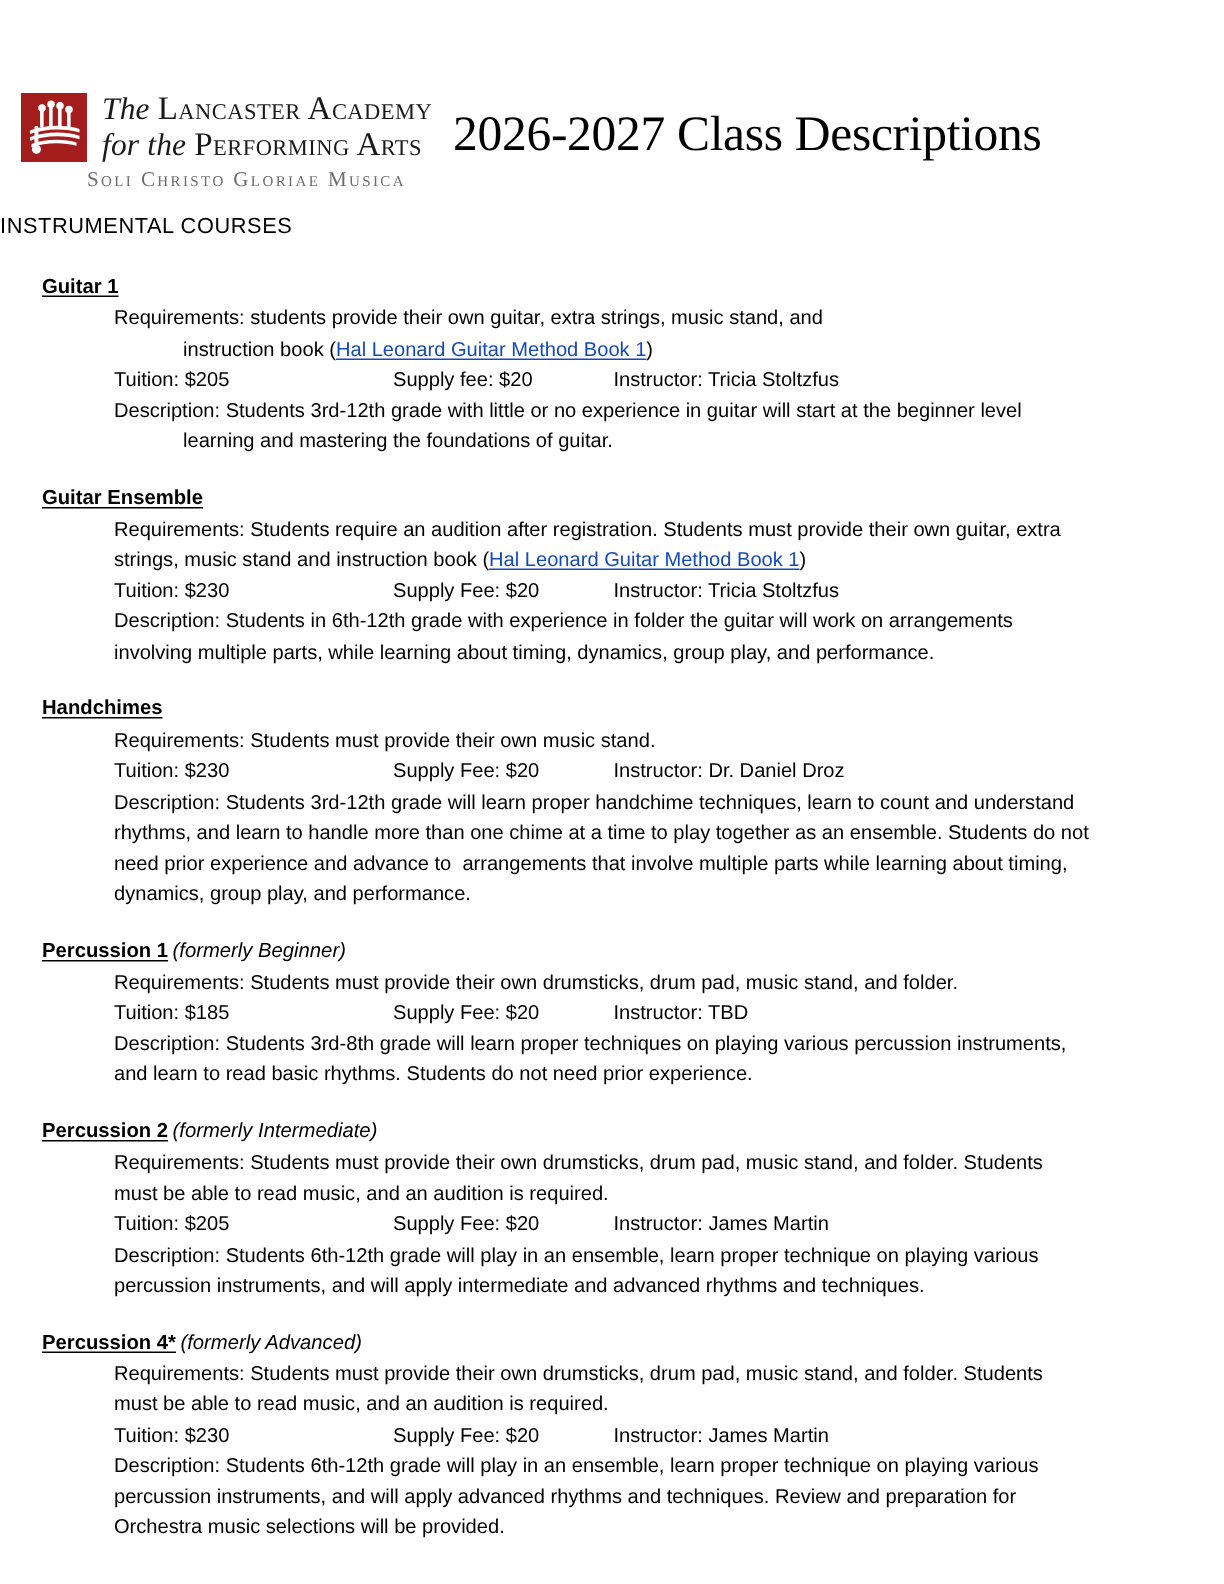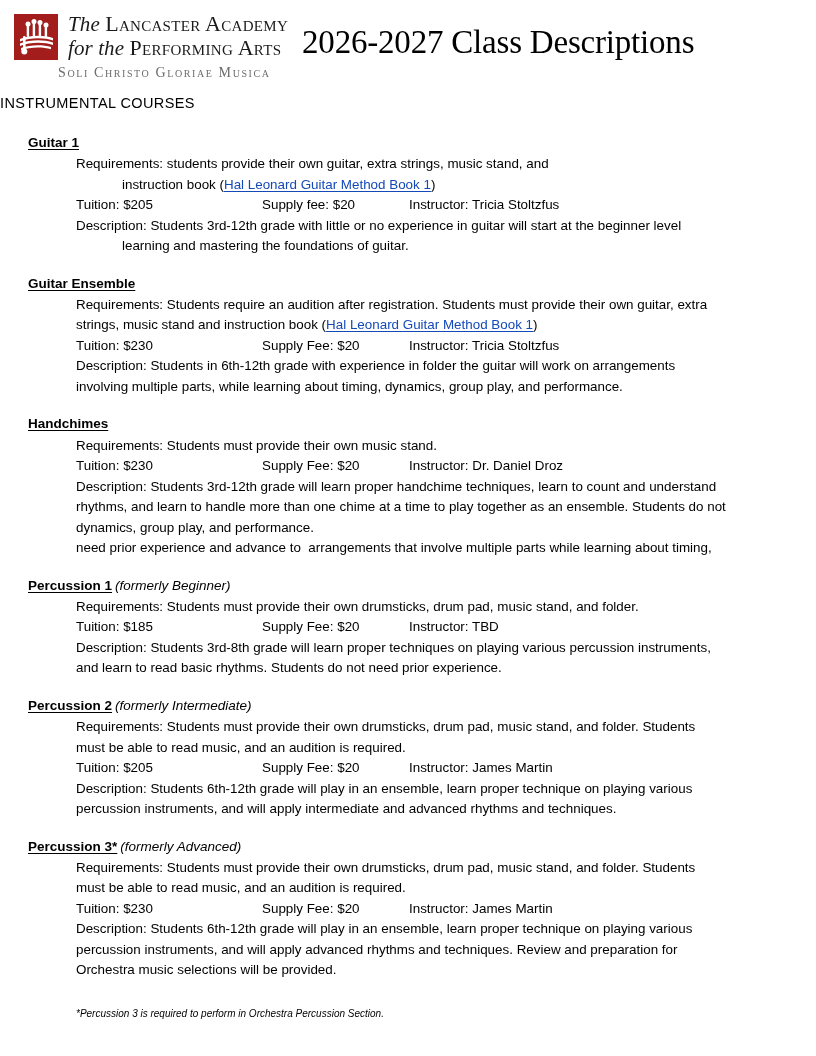--- a/index.html
+++ b/index.html
@@ -23,20 +23,21 @@
     padding: 0;
   }
 
   
   .masthead {
     display: flex;
     align-items: flex-start;
     padding: 12px 0 0 14px;
     height: 78px;
     box-sizing: border-box;
+    margin-top: 48px;
   }
   .logo-block {
     display: flex;
     align-items: flex-start;
     flex: 0 0 auto;
   }
   .logo-mark {
     width: 44px;
     height: 46px;
     background: #a31d1d;
@@ -243,22 +244,22 @@
       </div>
       <div class="course-body">
         <div class="line">Requirements: Students must provide their own music stand.</div>
         <div class="line fee-row">
           <span class="fee-tuition">Tuition: $230</span>
           <span class="fee-supply">Supply Fee: $20</span>
           <span class="fee-instructor">Instructor: Dr. Daniel Droz</span>
         </div>
         <div class="line">Description: Students 3rd-12th grade will learn proper handchime techniques, learn to count and understand</div>
         <div class="line">rhythms, and learn to handle more than one chime at a time to play together as an ensemble. Students do not</div>
+        <div class="line" style="white-space:pre-wrap;">need prior experience and advance to  arrangements that involve multiple parts while learning about timing,</div>
         <div class="line">dynamics, group play, and performance.</div>
-        <div class="line" style="white-space:pre-wrap;">need prior experience and advance to  arrangements that involve multiple parts while learning about timing,</div>
       </div>
     </div>
 
     <div class="course">
       <div class="course-name">
         <span class="nm">Percussion 1</span><span class="alias">(formerly Beginner)</span>
       </div>
       <div class="course-body">
         <div class="line">Requirements: Students must provide their own drumsticks, drum pad, music stand, and folder.</div>
         <div class="line fee-row">
@@ -283,21 +284,21 @@
           <span class="fee-supply">Supply Fee: $20</span>
           <span class="fee-instructor">Instructor: James Martin</span>
         </div>
         <div class="line">Description: Students 6th-12th grade will play in an ensemble, learn proper technique on playing various</div>
         <div class="line">percussion instruments, and will apply intermediate and advanced rhythms and techniques.</div>
       </div>
     </div>
 
     <div class="course">
       <div class="course-name">
-        <span class="nm">Percussion 3*</span><span class="alias">(formerly Advanced)</span>
+        <span class="nm">Percussion 4*</span><span class="alias">(formerly Advanced)</span>
       </div>
       <div class="course-body">
         <div class="line">Requirements: Students must provide their own drumsticks, drum pad, music stand, and folder. Students</div>
         <div class="line">must be able to read music, and an audition is required.</div>
         <div class="line fee-row">
           <span class="fee-tuition">Tuition: $230</span>
           <span class="fee-supply">Supply Fee: $20</span>
           <span class="fee-instructor">Instructor: James Martin</span>
         </div>
         <div class="line">Description: Students 6th-12th grade will play in an ensemble, learn proper technique on playing various</div>

